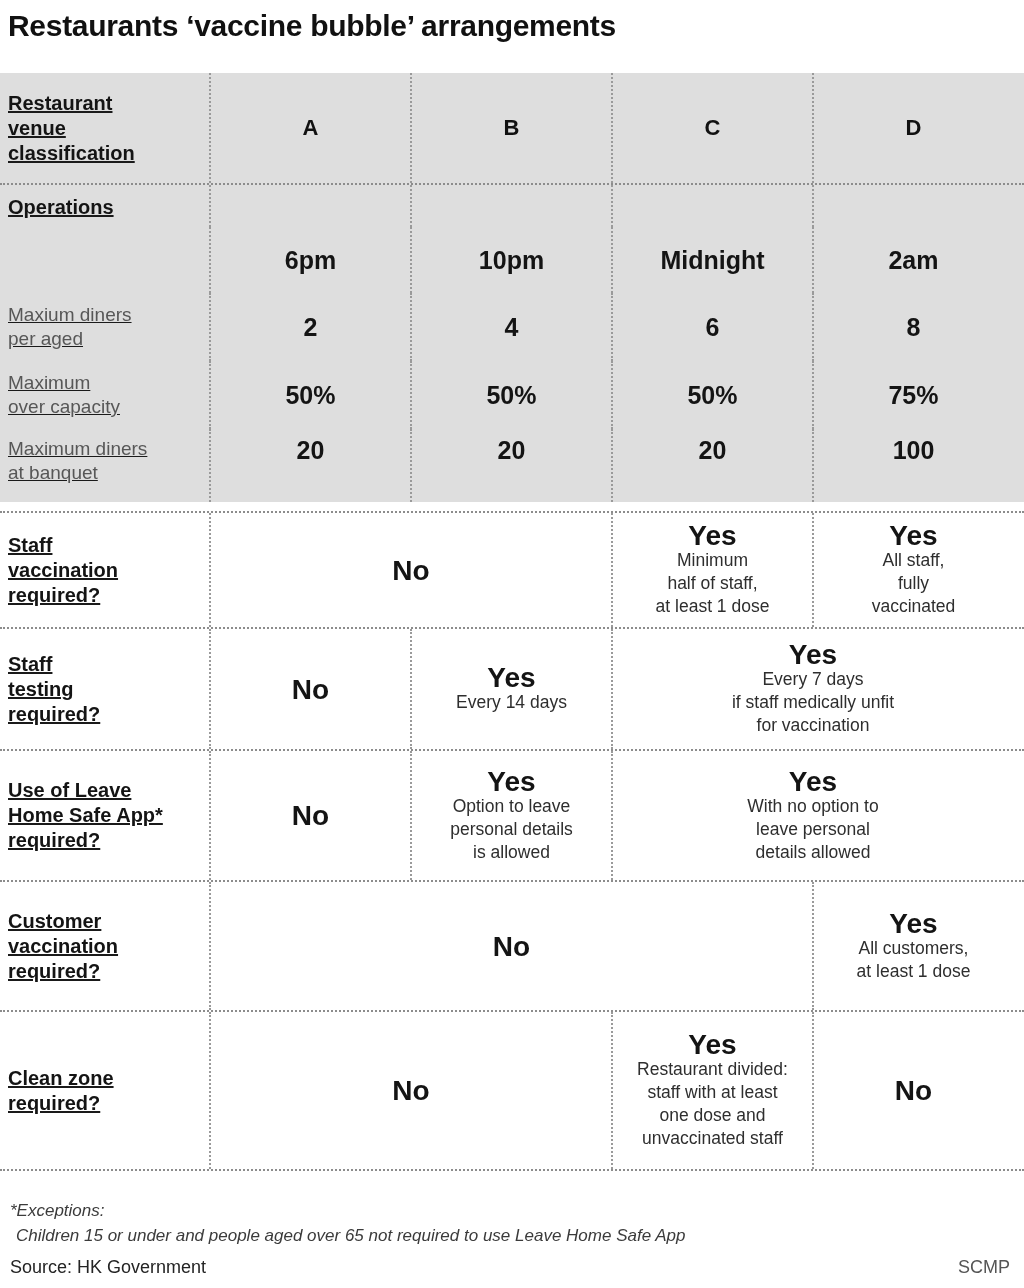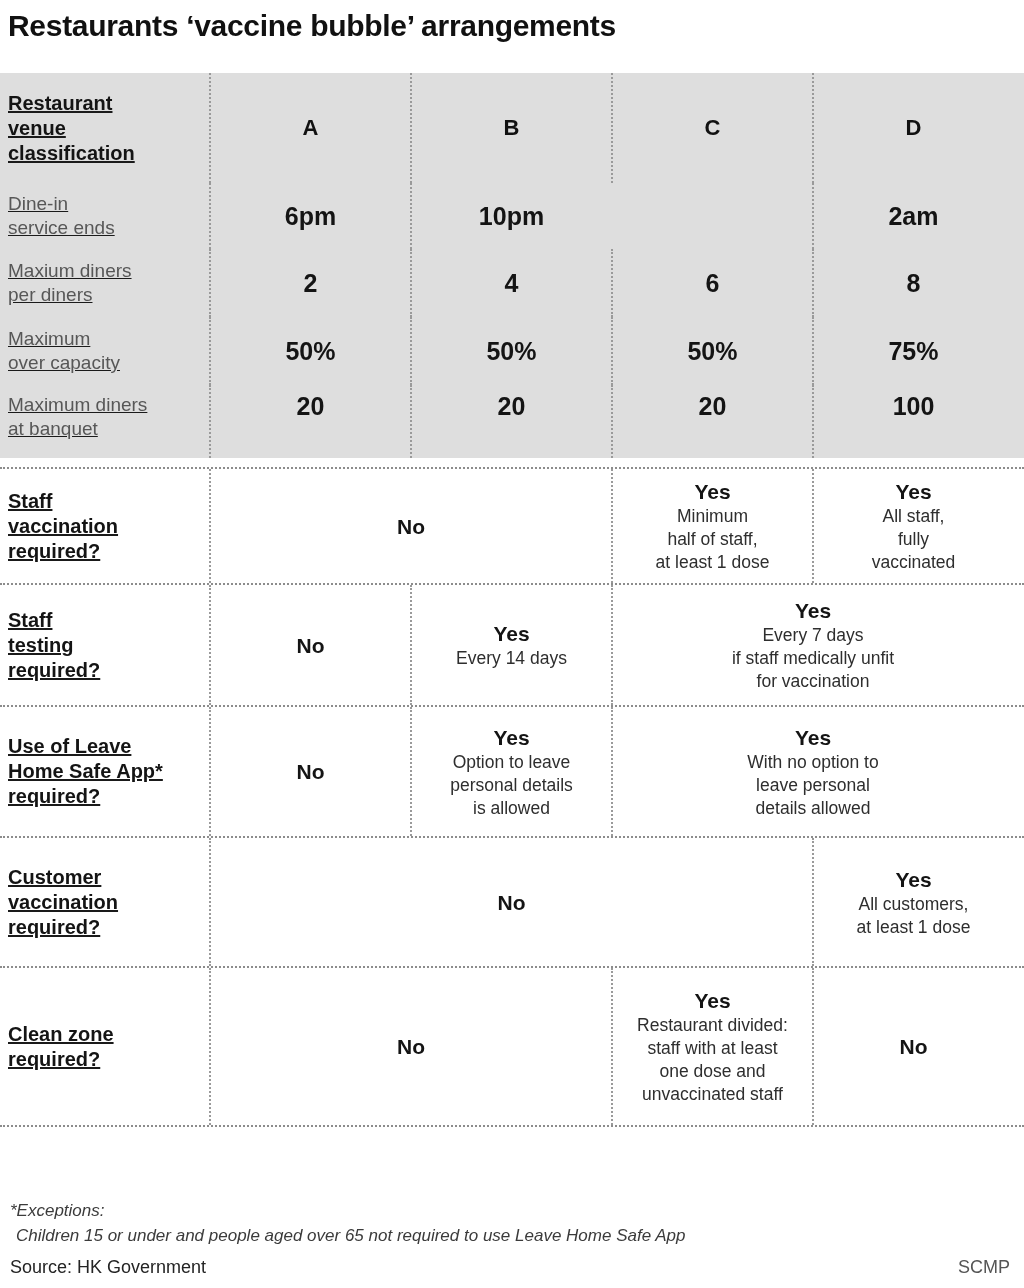--- a/index.html
+++ b/index.html
@@ -47,21 +47,21 @@
     font-size:19px;font-weight:normal;color:#575757;line-height:24px;
   }
 
   
   .cell{
     position:absolute;top:0;height:100%;
     display:flex;flex-direction:column;align-items:center;justify-content:center;
     box-sizing:border-box;text-align:center;
     border-left:2px dotted #9a9a9a;
   }
-  .cell .big{font-size:21px;font-weight:bold;color:#141414;line-height:27px;}
+  .cell .big{font-size:28px;font-weight:bold;color:#141414;line-height:27px;}
   .cell .num{font-size:25px;font-weight:bold;color:#141414;line-height:27px;}
   .cell .sub{font-size:17.5px;font-weight:normal;color:#2e2e2e;line-height:23px;}
 
   
   .colhead{font-size:22px;font-weight:bold;color:#111111;}
 
   
   .foot{position:absolute;left:10px;text-align:right;}
   .foot-ital{
     font-style:italic;font-size:17px;color:#3b3b3b;line-height:25px;
@@ -97,44 +97,54 @@
         </div>
         <div class="cell" style="left:611px;width:201px;">
           <div class="colhead">C</div>
         </div>
         <div class="cell" style="left:812px;width:201px;">
           <div class="colhead">D</div>
         </div>
       </div>
     </div>
 
+    <div class="row band-grey sep-top" style="height:44px;">
+      <div class="cellgrid">
+        <div class="rowlabel top-align" style="padding-top:10px;">
+          <div class="lbl-strong">Operations</div>
+        </div>
+        <div class="cell" style="left:209px;width:201px;"></div>
+        <div class="cell" style="left:410px;width:201px;"></div>
+        <div class="cell" style="left:611px;width:201px;"></div>
+        <div class="cell" style="left:812px;width:201px;"></div>
+      </div>
+    </div>
 
     <div class="row band-grey" style="height:66px;">
       <div class="cellgrid">
-        <div class="rowlabel">
-          <div class="lbl-soft">Dine-in</div>
-          <div class="lbl-soft">service ends</div>
-        </div>
         <div class="cell" style="left:209px;width:201px;">
             <div class="num">6pm</div>
           </div>
         <div class="cell" style="left:410px;width:201px;">
             <div class="num">10pm</div>
           </div>
+        <div class="cell" style="left:611px;width:201px;">
+            <div class="num">Midnight</div>
+          </div>
         <div class="cell" style="left:812px;width:201px;">
             <div class="num">2am</div>
           </div>
       </div>
     </div>
 
     <div class="row band-grey" style="height:68px;">
       <div class="cellgrid">
         <div class="rowlabel">
           <div class="lbl-soft">Maxium diners</div>
-          <div class="lbl-soft">per diners</div>
+          <div class="lbl-soft">per aged</div>
         </div>
         <div class="cell" style="left:209px;width:201px;">
             <div class="num">2</div>
           </div>
         <div class="cell" style="left:410px;width:201px;">
             <div class="num">4</div>
           </div>
         <div class="cell" style="left:611px;width:201px;">
             <div class="num">6</div>
           </div>

